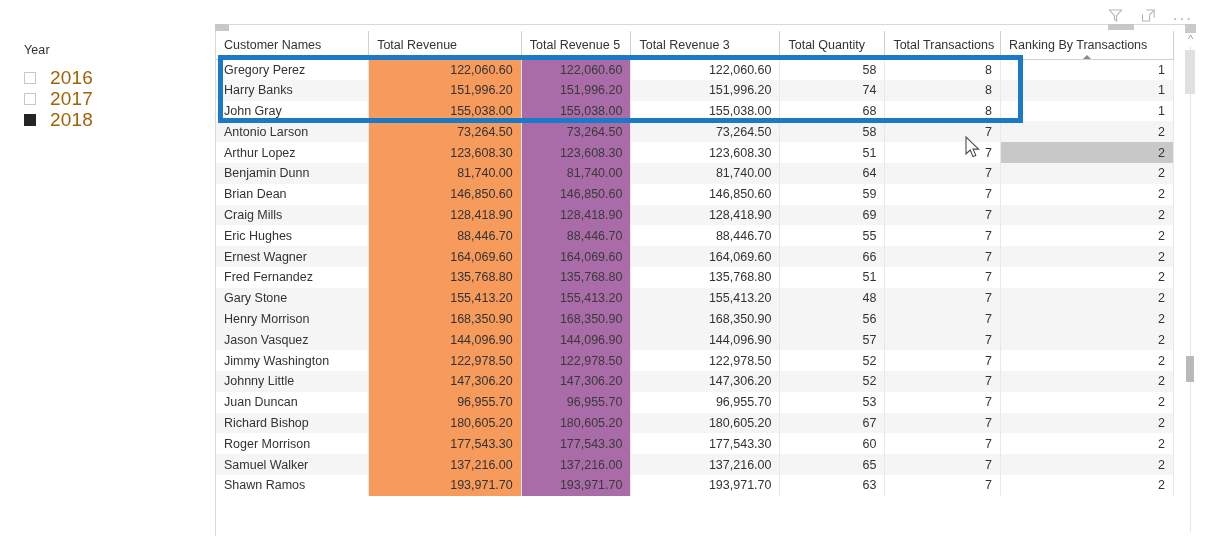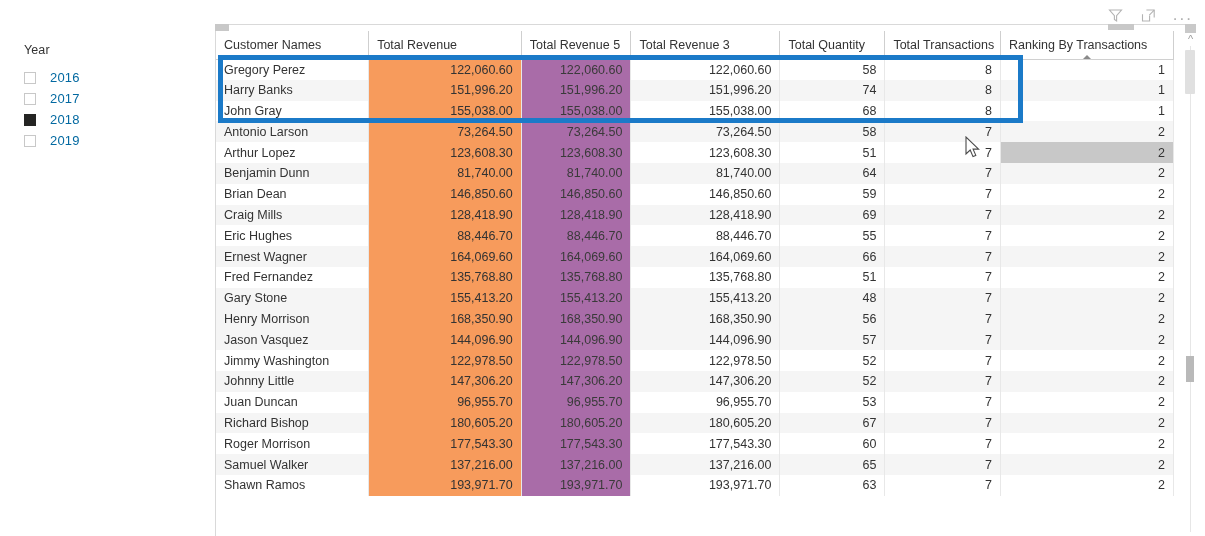--- a/index.html
+++ b/index.html
@@ -27,21 +27,21 @@
     font-size: 12.5px; color: #333333; margin-bottom: 10px; letter-spacing: .1px;
   }
   .slicer-row {
     display: flex; align-items: center; height: 21px; margin-bottom: 0px;
   }
   .slicer-box {
     width: 12px; height: 12px; border: 1px solid #c8c8c8;
     background: #ffffff; margin-right: 14px; flex: none;
   }
   .slicer-box.checked { background: #252423; border-color: #252423; }
-  .slicer-label { font-size: 13px; color: #0369a1; letter-spacing: .2px; }
+  .slicer-label { font-size: 19px; color: #a16207; letter-spacing: .2px; }
 
   
   .table-visual {
     position: absolute; left: 215px; top: 24px;
     width: 975px; height: 380px;
     background: #ffffff;
   }
   
   .frame-top {
     position: absolute; left: 0; top: 0; width: 975px; height: 6px;
@@ -181,24 +181,20 @@
       <span class="slicer-box"></span>
       <span class="slicer-label">2016</span>
     </div>
     <div class="slicer-row">
       <span class="slicer-box"></span>
       <span class="slicer-label">2017</span>
     </div>
     <div class="slicer-row">
       <span class="slicer-box checked"></span>
       <span class="slicer-label">2018</span>
-    </div>
-    <div class="slicer-row">
-      <span class="slicer-box"></span>
-      <span class="slicer-label">2019</span>
     </div>
   </div>
 
   <div class="table-visual">
     <div class="frame-top"></div>
     <div class="frame-left"></div>
     <div class="hscroll-thumb-l"></div>
     <div class="hscroll-thumb-r"></div>
 
     <div class="grid">

